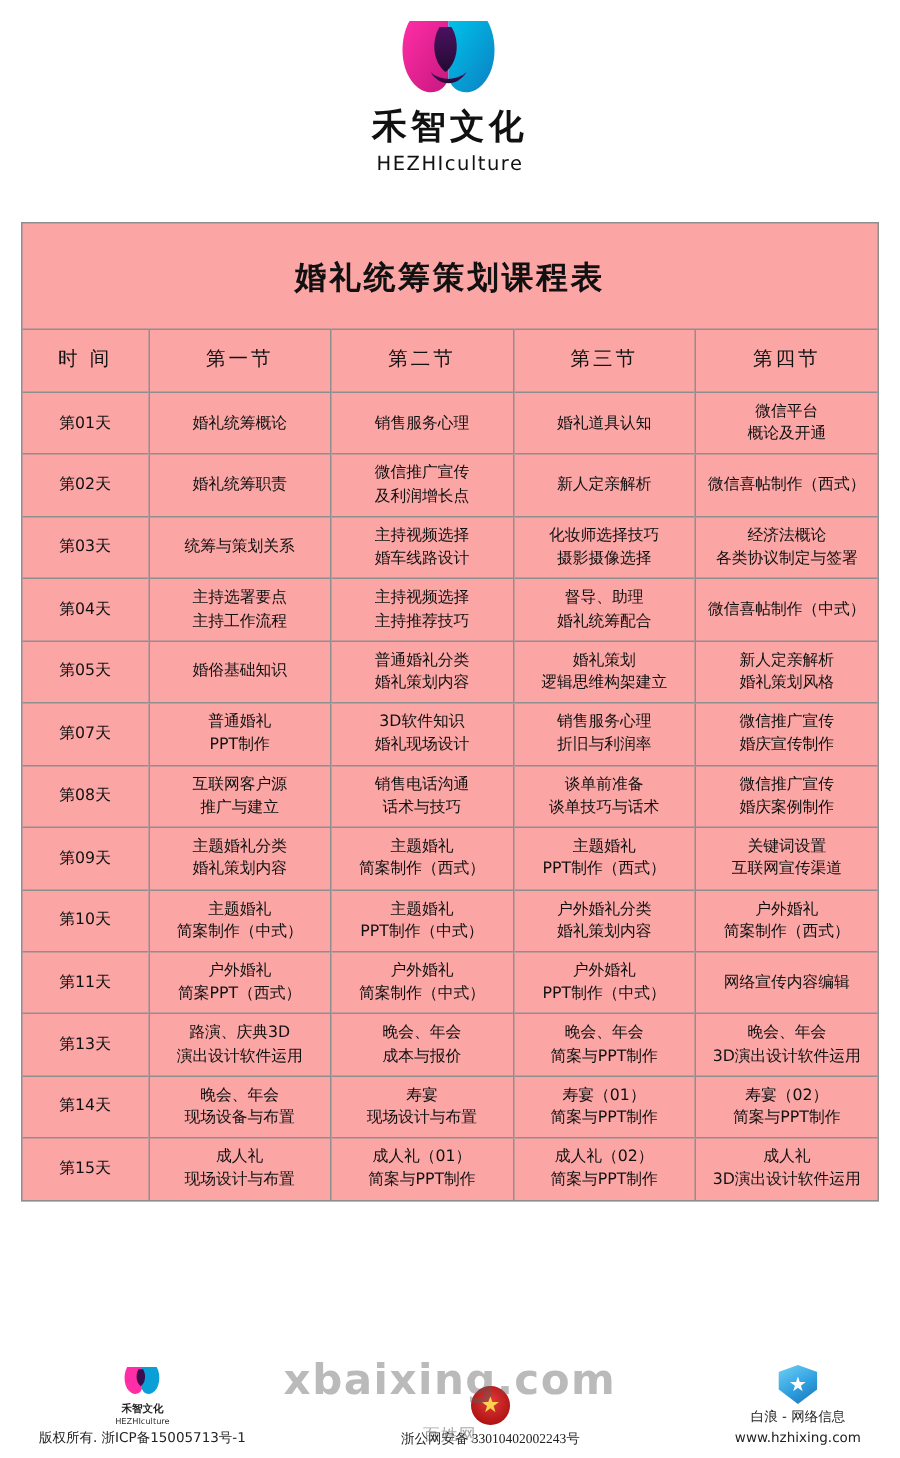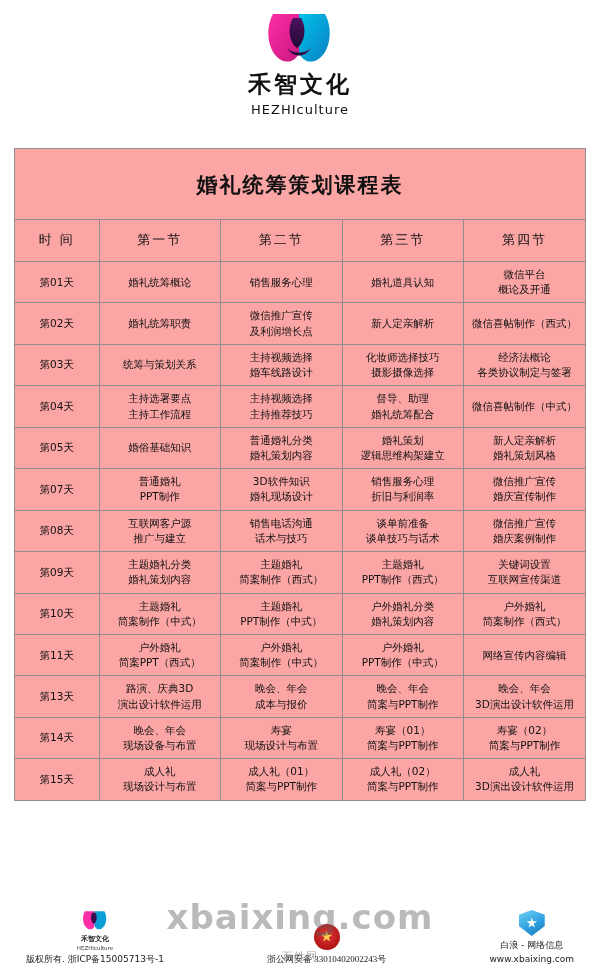--- a/index.html
+++ b/index.html
@@ -164,21 +164,21 @@
 
   
   .watermark {
     position: absolute;
     left: 0; bottom: 8px;
     width: 100%;
     text-align: center;
     pointer-events: none;
   }
   .wm-main {
-    font-size: 34px;
+    font-size: 28px;
     font-weight: bold;
     color: rgba(90, 90, 90, 0.42);
     letter-spacing: 1px;
     line-height: 1;
     font-family: "DejaVu Sans", "Liberation Sans", sans-serif;
     text-align: center;
   }
   .wm-sub {
     font-size: 11px;
     color: rgba(90, 90, 90, 0.55);
@@ -590,21 +590,21 @@
     </div>
 
     <div class="footer-block footer-center-text">
       <div class="badge-police"></div>
       <div>浙公网安备 33010402002243号</div>
     </div>
 
     <div class="footer-block footer-right-text">
       <div class="badge-shield"></div>
       <div>白浪 - 网络信息</div>
-      <div>www.xbaixing.com</div>
+      <div>www.hzhixing.com</div>
     </div>
   </div>
 </div>
 
 <div class="watermark">
   <div class="wm-main">xbaixing.com</div>
   <div class="wm-sub">百姓网</div>
 </div>
 
 </body></html>

